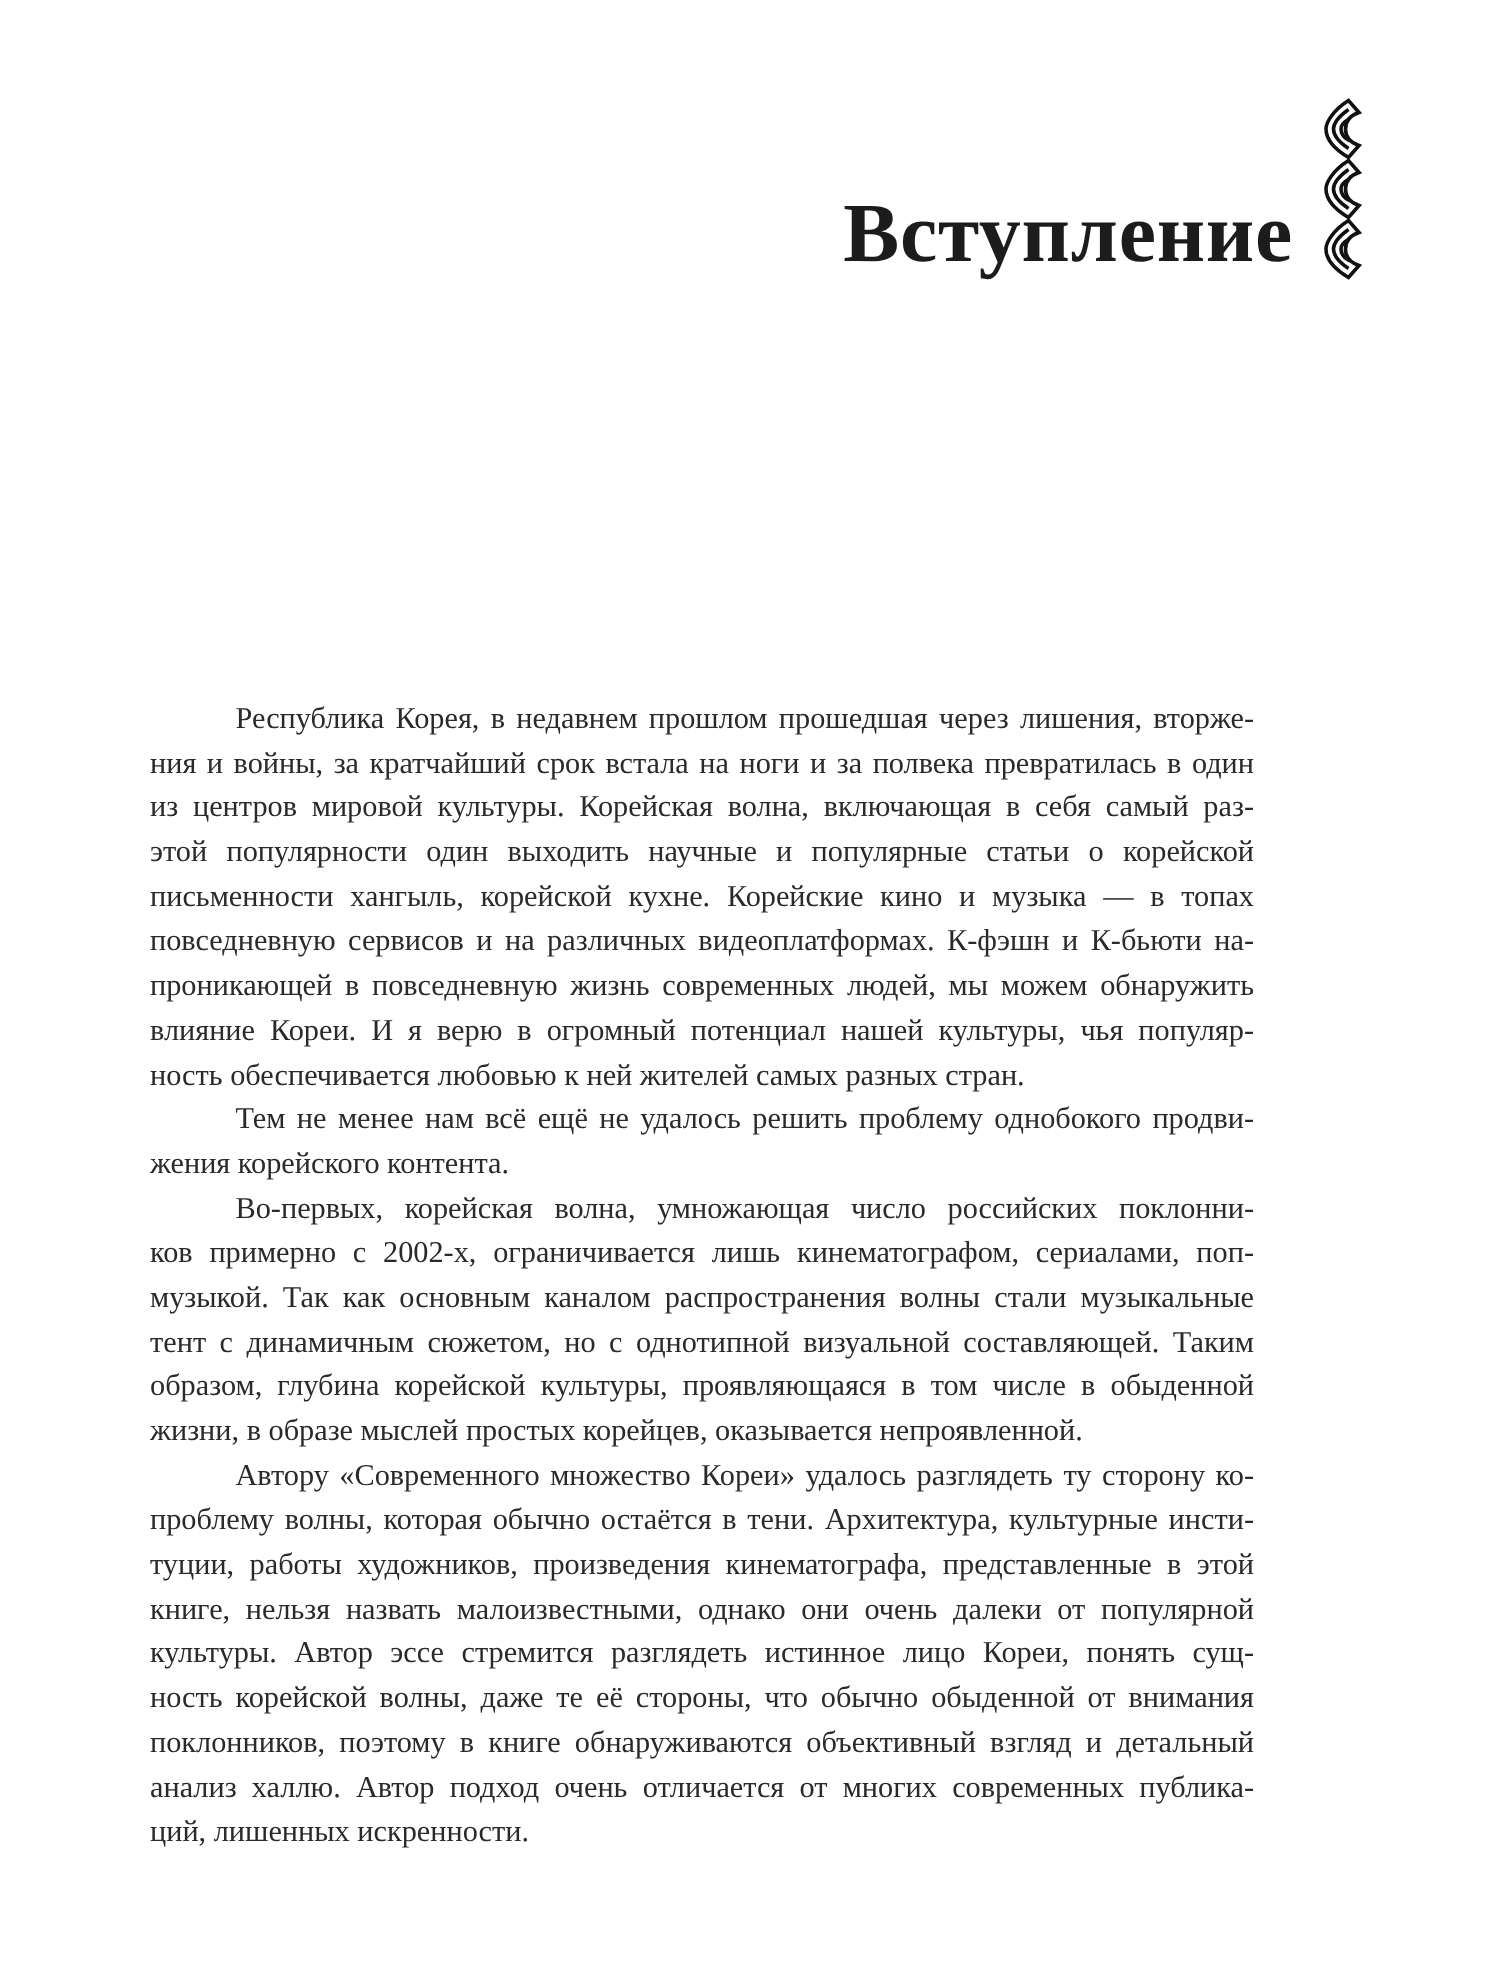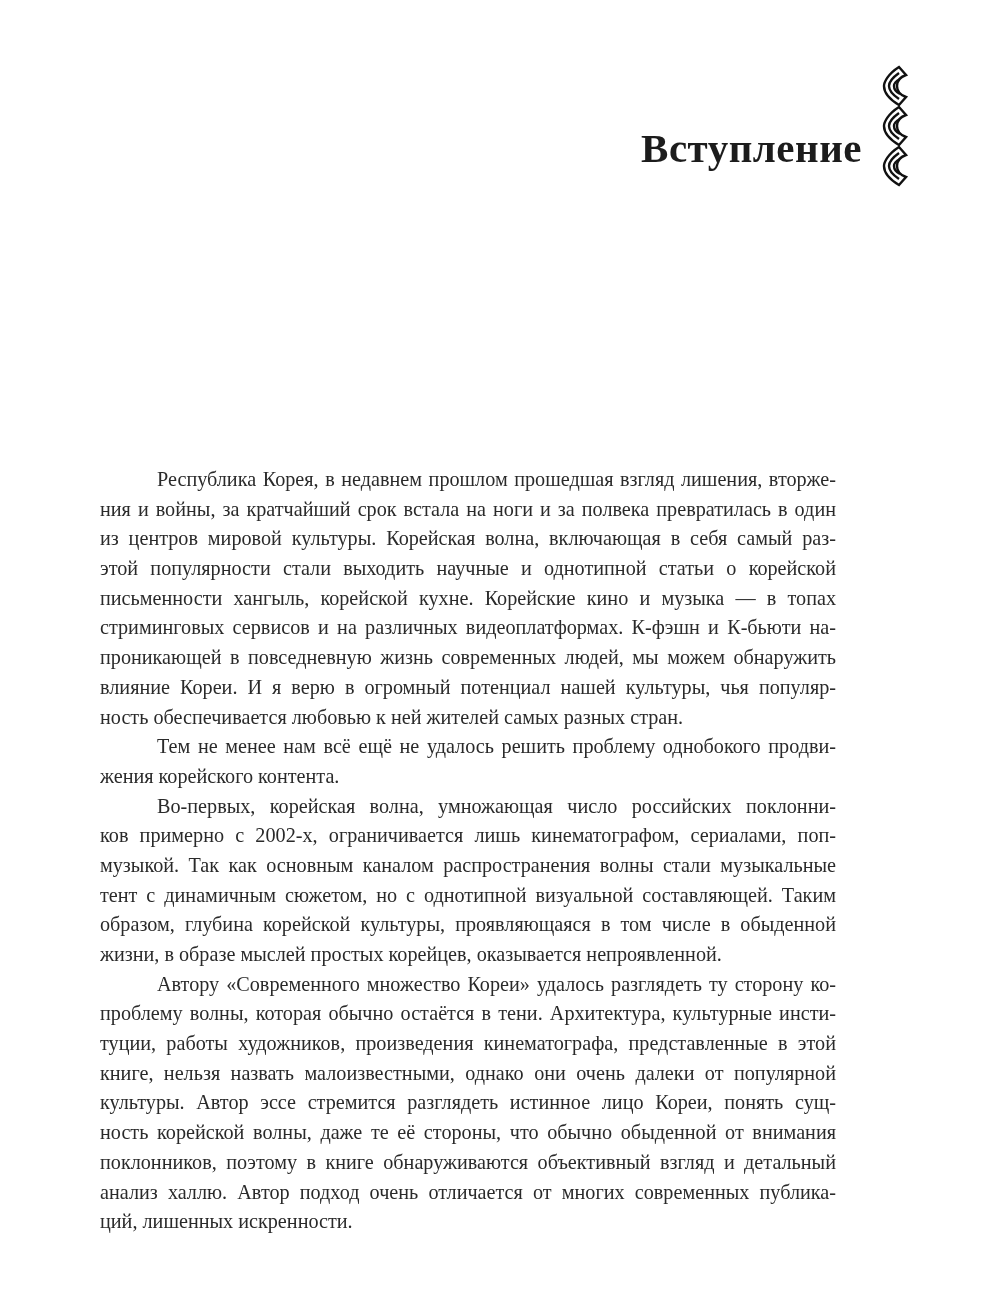--- a/index.html
+++ b/index.html
@@ -1,21 +1,21 @@
 <!DOCTYPE html>
 <html><head>
 <meta charset="utf-8">
 <style>
   html, body { margin: 0; padding: 0; background: #ffffff; }
   body { width: 1000px; height: 1312px; position: relative; overflow: hidden; }
   .page { position: absolute; left: 0; top: 0; width: 1000px; height: 1312px; background: #fff; }
   .title {
     position: absolute; right: 138px; top: 128px;
     font-family: "Liberation Serif", "DejaVu Serif", serif;
-    font-weight: bold; font-size: 41px; color: #1c1c1c; letter-spacing: 0.5px;
+    font-weight: bold; font-size: 56px; color: #1c1c1c; letter-spacing: 0.5px;
     margin: 0; line-height: 1;
   }
   .ornament { position: absolute; left: 880px; top: 64px; width: 42px; height: 124px; }
   .body-text {
     position: absolute; left: 100px; top: 465px; width: 736px;
     font-family: "Liberation Serif", "DejaVu Serif", serif;
     font-size: 20.2px; color: #2a2a2a;
   }
   .line {
     height: 29.7px; line-height: 29.7px; white-space: nowrap;
@@ -39,26 +39,26 @@
       <use href="#unit" y="40"></use>
       <use href="#unit" y="80"></use>
     </g>
   </svg>
 
   <h1 class="title">Вступление</h1>
 
   <div class="body-text">
 
     <div>
-      <span class="line indent">Республика Корея, в недавнем прошлом прошедшая взгляд лишения, вторже-</span>
+      <span class="line indent">Республика Корея, в недавнем прошлом прошедшая через лишения, вторже-</span>
       <span class="line">ния и войны, за кратчайший срок встала на ноги и за полвека превратилась в один</span>
       <span class="line">из центров мировой культуры. Корейская волна, включающая в себя самый раз-</span>
-      <span class="line">этой популярности стали выходить научные и однотипной статьи о корейской</span>
+      <span class="line">этой популярности один выходить научные и популярные статьи о корейской</span>
       <span class="line">письменности хангыль, корейской кухне. Корейские кино и музыка — в топах</span>
-      <span class="line">стриминговых сервисов и на различных видеоплатформах. К-фэшн и К-бьюти на-</span>
+      <span class="line">повседневную сервисов и на различных видеоплатформах. К-фэшн и К-бьюти на-</span>
       <span class="line">проникающей в повседневную жизнь современных людей, мы можем обнаружить</span>
       <span class="line">влияние Кореи. И я верю в огромный потенциал нашей культуры, чья популяр-</span>
       <span class="line last">ность обеспечивается любовью к ней жителей самых разных стран.</span>
     </div>
 
     <div>
       <span class="line indent">Тем не менее нам всё ещё не удалось решить проблему однобокого продви-</span>
       <span class="line last">жения корейского контента.</span>
     </div>
 

